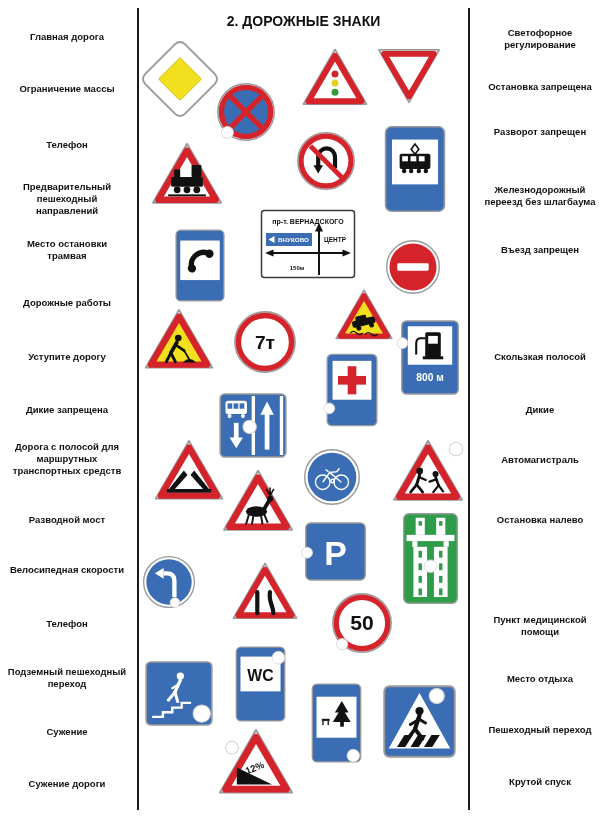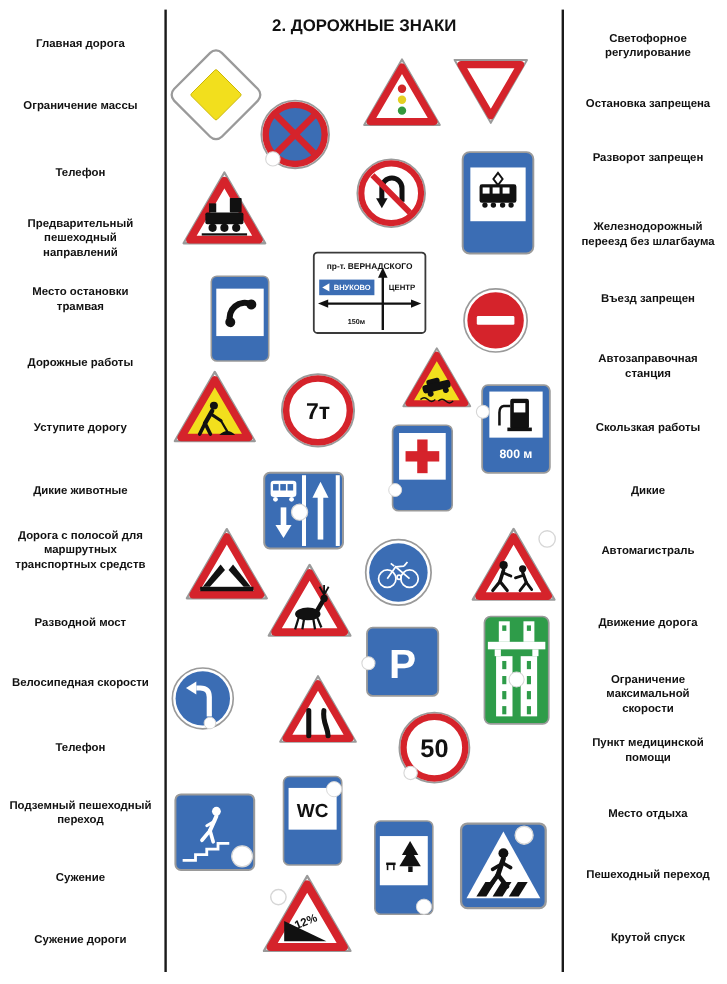--- a/index.html
+++ b/index.html
@@ -24,40 +24,38 @@
 
   <div class="title">2. ДОРОЖНЫЕ ЗНАКИ</div>
 
   <div class="lab l" style="top:31px">Главная дорога</div>
   <div class="lab l" style="top:83px">Ограничение массы</div>
   <div class="lab l" style="top:139px">Телефон</div>
   <div class="lab l" style="top:181px">Предварительный пешеходный направлений</div>
   <div class="lab l" style="top:238px">Место остановки трамвая</div>
   <div class="lab l" style="top:297px">Дорожные работы</div>
   <div class="lab l" style="top:351px">Уступите дорогу</div>
-  <div class="lab l" style="top:404px">Дикие животные</div>
+  <div class="lab l" style="top:404px">Дикие запрещена</div>
   <div class="lab l" style="top:441px">Дорога с полосой для маршрутных транспортных средств</div>
   <div class="lab l" style="top:514px">Разводной мост</div>
   <div class="lab l" style="top:564px">Велосипедная скорости</div>
   <div class="lab l" style="top:618px">Телефон</div>
   <div class="lab l" style="top:666px">Подземный пешеходный переход</div>
   <div class="lab l" style="top:726px">Сужение</div>
   <div class="lab l" style="top:778px">Сужение дороги</div>
 
   <div class="lab r" style="top:27px">Светофорное регулирование</div>
   <div class="lab r" style="top:81px">Остановка запрещена</div>
   <div class="lab r" style="top:126px">Разворот запрещен</div>
   <div class="lab r" style="top:184px">Железнодорожный переезд без шлагбаума</div>
   <div class="lab r" style="top:244px">Въезд запрещен</div>
-  <div class="lab r" style="top:294px">Автозаправочная станция</div>
-  <div class="lab r" style="top:351px">Скользкая работы</div>
+  <div class="lab r" style="top:351px">Скользкая полосой</div>
   <div class="lab r" style="top:404px">Дикие</div>
   <div class="lab r" style="top:454px">Автомагистраль</div>
-  <div class="lab r" style="top:514px">Движение дорога</div>
-  <div class="lab r" style="top:561px">Ограничение максимальной скорости</div>
+  <div class="lab r" style="top:514px">Остановка налево</div>
   <div class="lab r" style="top:614px">Пункт медицинской помощи</div>
   <div class="lab r" style="top:673px">Место отдыха</div>
   <div class="lab r" style="top:724px">Пешеходный переход</div>
   <div class="lab r" style="top:776px">Крутой спуск</div>
 
   <svg class="sign" style="left:142px;top:41px;width:76px;height:76px" viewBox="0 0 100 100">
     <g transform="rotate(45 50 50)">
       <rect x="13" y="13" width="74" height="74" rx="9" fill="#fff" stroke="#9a9a9a" stroke-width="2.5"></rect>
       <rect x="30" y="30" width="40" height="40" rx="2" fill="#f2df1d" stroke="#c9b400" stroke-width="1"></rect>
     </g>

